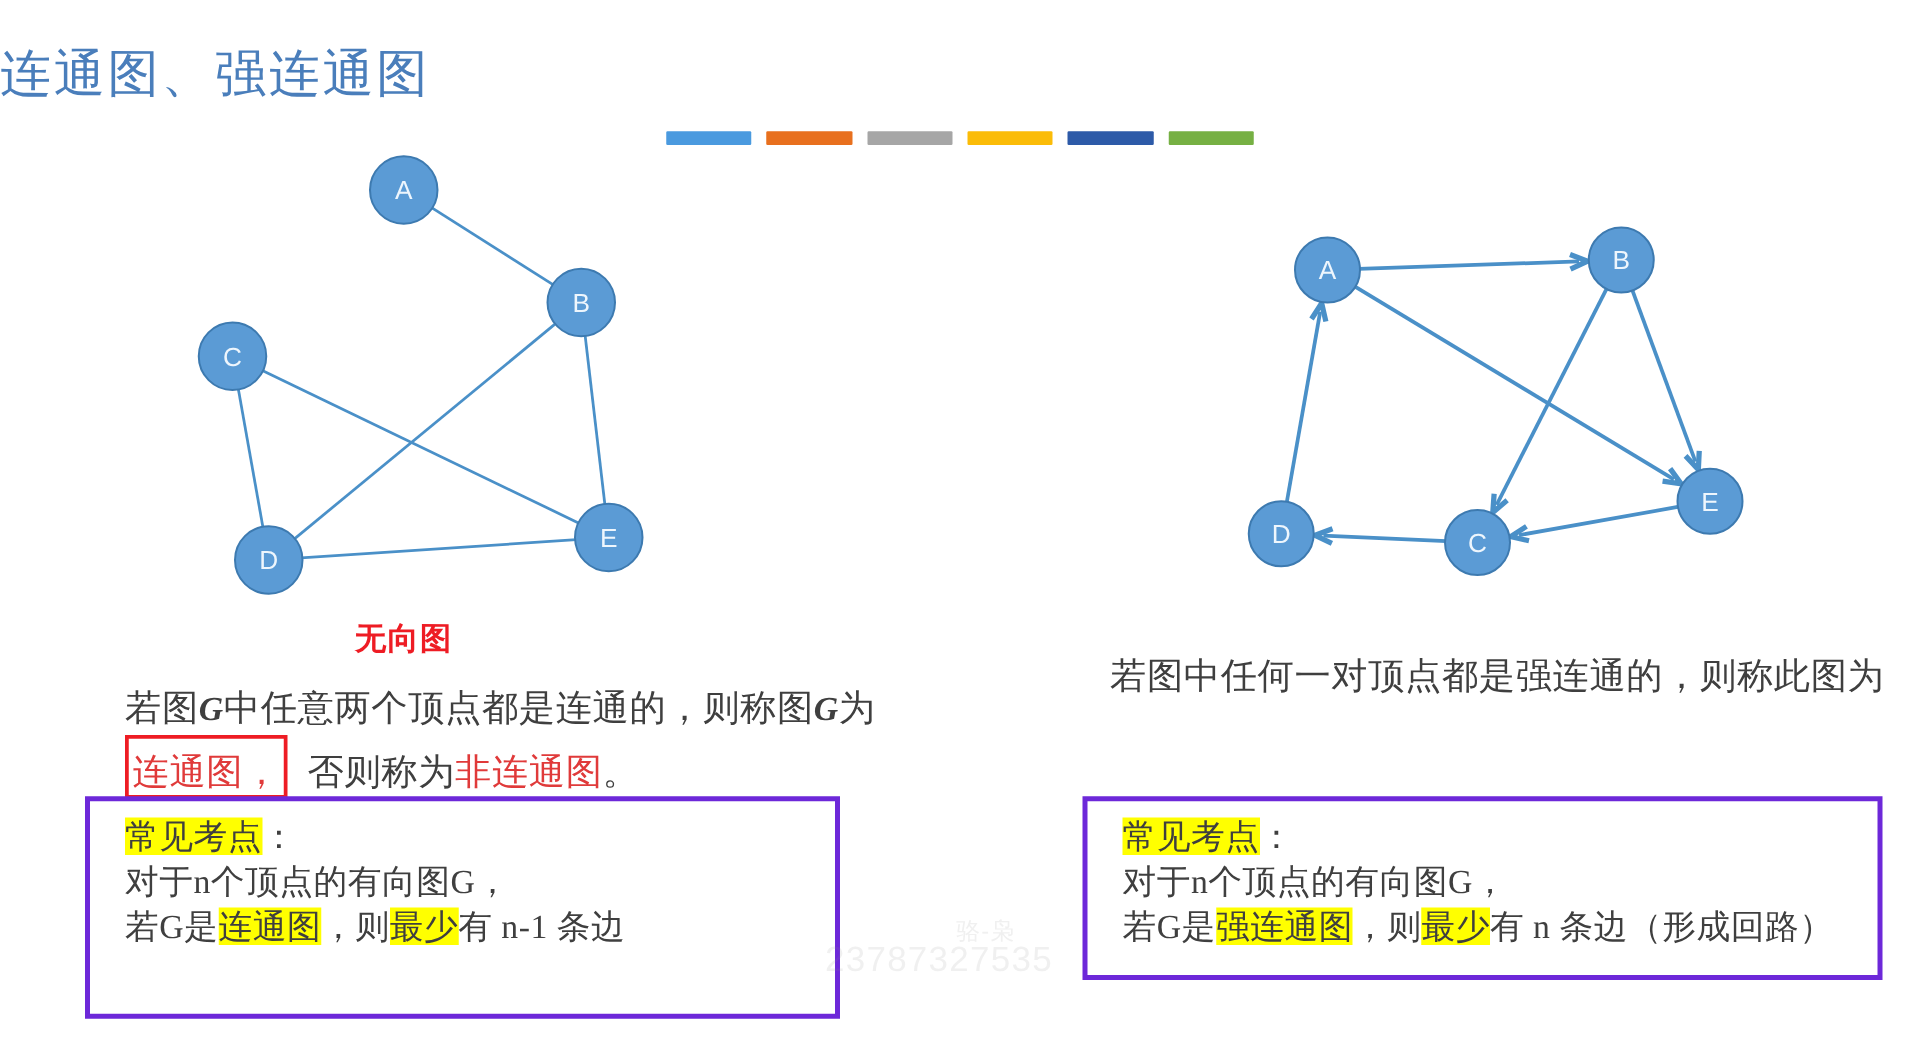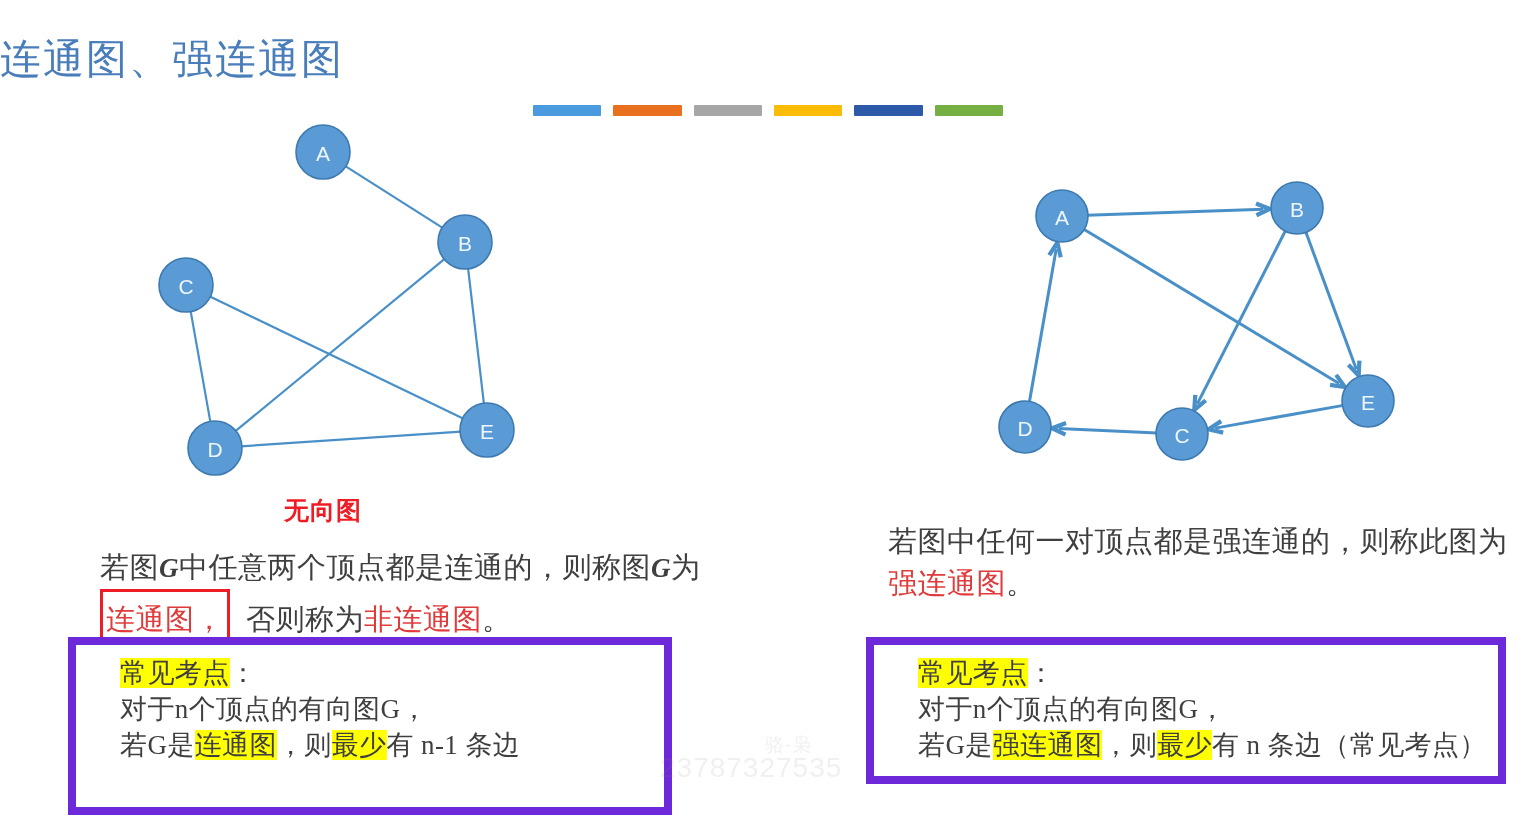--- a/index.html
+++ b/index.html
@@ -111,24 +111,23 @@
     color: #e03a3a;
     border: 3px solid #ee1c24;
     padding: 10px 3px 1px 3px;
     display: inline-block;
     line-height: 34px;
   }
 
   
   .keypoint-box {
     position: absolute;
-    border: 8px solid #6d28d9;
+    border: 4px solid #6d28d9;
     background: transparent;
     box-sizing: border-box;
-    padding-left: 16px;
   }
   #keypoint-left  { left: 68px;  top: 637px; width: 604px; height: 178px; }
   #keypoint-right { left: 866px; top: 637px; width: 640px; height: 147px; }
 
   .keypoint-inner {
     padding: 10px 0 0 28px;
     font-size: 27px;
     line-height: 36px;
     color: #3f3f3f;
     letter-spacing: 0.4px;
@@ -284,35 +283,34 @@
     </svg>
 </div>
 
 <div id="definition-left" class="definition">
   <div class="def-line"><span>若图</span><span class="italic-var">G</span><span>中任意两个顶点都是连通的，则称图</span><span class="italic-var">G</span><span>为</span></div>
   <div class="def-line"><span class="red-box-inline">连通图，</span><span style="display:inline-block;width:16px"></span><span>否则称为</span><span class="red-text">非连通图</span><span>。</span></div>
 </div>
 
 <div id="definition-right" class="definition">
   <div class="def-line">若图中任何一对顶点都是强连通的，则称此图为</div>
-  <div class="def-line"><span class="red-text">强连通图</span><span>。</span></div>
 </div>
 
 <div id="keypoint-left" class="keypoint-box">
   <div class="keypoint-inner">
     <div class="kp-line"><span class="hl">常见考点</span><span>：</span></div>
     <div class="kp-line">对于n个顶点的有向图G，</div>
     <div class="kp-line"><span>若G是</span><span class="hl">连通图</span><span>，则</span><span class="hl">最少</span><span>有 n-1 条边</span></div>
   </div>
 </div>
 
 <div id="keypoint-right" class="keypoint-box">
   <div class="keypoint-inner">
     <div class="kp-line"><span class="hl">常见考点</span><span>：</span></div>
     <div class="kp-line">对于n个顶点的有向图G，</div>
-    <div class="kp-line"><span>若G是</span><span class="hl">强连通图</span><span>，则</span><span class="hl">最少</span><span>有 n 条边（常见考点）</span></div>
+    <div class="kp-line"><span>若G是</span><span class="hl">强连通图</span><span>，则</span><span class="hl">最少</span><span>有 n 条边（形成回路）</span></div>
   </div>
 </div>
 
 <div id="watermark">
   <div id="watermark-name">骆-枭</div>
   <div id="watermark-number">23787327535</div>
 </div>
 
 </body></html>

